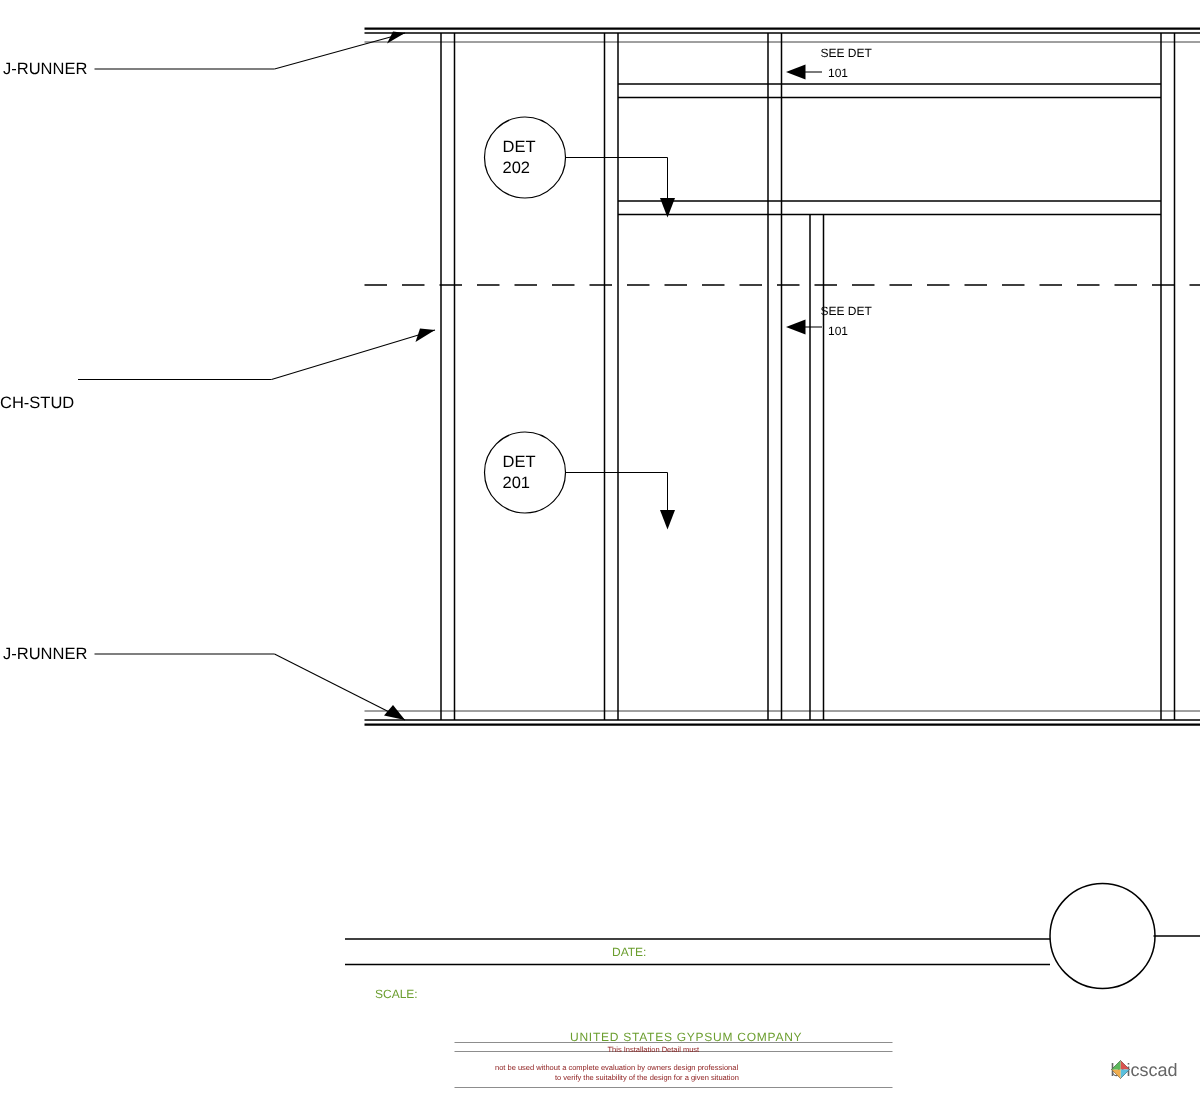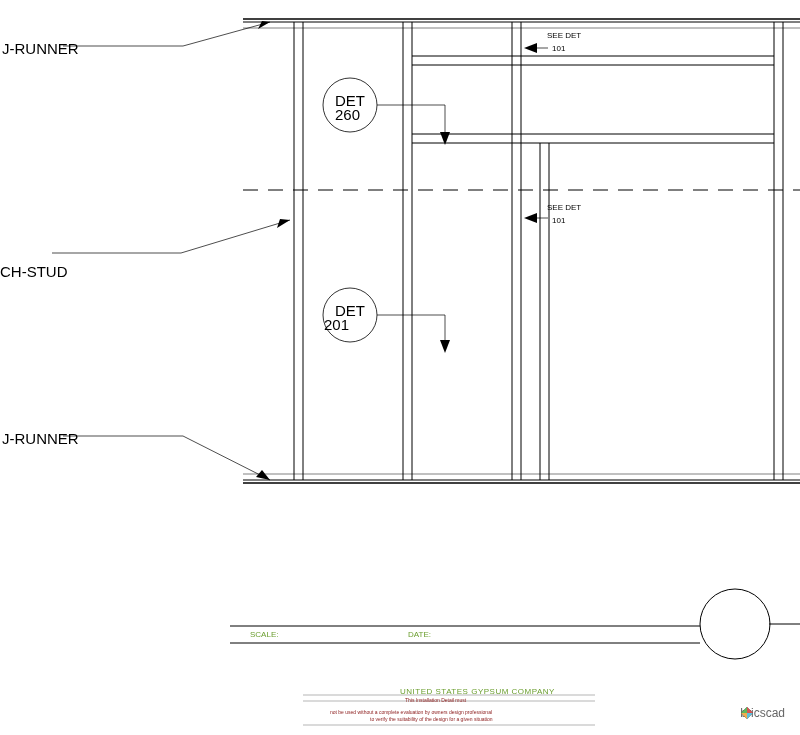--- a/index.html
+++ b/index.html
@@ -16,21 +16,21 @@
       width: 100%;
       height: 100%;
     }
     svg {
       position: absolute;
       top: 0;
       left: 0;
     }
     .label {
       position: absolute;
-      font-size: 15px;
+      font-size: 11px;
       white-space: nowrap;
     }
     .small-label {
       font-size: 8px;
     }
     .footer-text {
       position: absolute;
       font-size: 8px;
       color: #6b9e2f;
       text-align: center;
@@ -131,35 +131,35 @@
   <line x1="303" y1="695" x2="595" y2="695" stroke="black" stroke-width="0.3"></line>
   <line x1="303" y1="701" x2="595" y2="701" stroke="black" stroke-width="0.3"></line>
   <line x1="303" y1="725" x2="595" y2="725" stroke="black" stroke-width="0.3"></line>
 </svg>
 
 <div class="label" style="left:2px; top:40px;">J-RUNNER</div>
 <div class="label" style="left:0px; top:263px;">CH-STUD</div>
 <div class="label" style="left:2px; top:430px;">J-RUNNER</div>
 
 <div class="label" style="left:335px; top:92px;">DET</div>
-<div class="label" style="left:335px; top:106px;">260</div>
+<div class="label" style="left:335px; top:106px;">202</div>
 
 <div class="label" style="left:335px; top:302px;">DET</div>
-<div class="label" style="left:324px; top:316px;">201</div>
+<div class="label" style="left:335px; top:316px;">201</div>
 
 <div class="label small-label" style="left:547px; top:31px;">SEE DET</div>
 <div class="label small-label" style="left:552px; top:44px;">101</div>
 
 <div class="label small-label" style="left:547px; top:203px;">SEE DET</div>
 <div class="label small-label" style="left:552px; top:216px;">101</div>
 
-<div class="title-block-label" style="left:238px; top:630px;padding-left:12px;">SCALE:</div>
+<div class="title-block-label" style="left:238px; top:658px;padding-left:12px;">SCALE:</div>
 <div class="title-block-label" style="left:408px; top:630px;">DATE:</div>
 
-<div class="footer-text" style="left:380px; top:687px;margin-left:20px;">UNITED STATES GYPSUM COMPANY</div>
+<div class="footer-text" style="left:380px; top:687px;">UNITED STATES GYPSUM COMPANY</div>
 <div class="footer-small" style="left:405px; top:697px; color:#8b1a1a; font-size:5px;">This Installation Detail must</div>
 <div class="footer-small" style="left:330px; top:709px; color:#8b1a1a; font-size:5px;">not be used without a complete evaluation by owners design professional</div>
 <div class="footer-small" style="left:370px; top:716px; color:#8b1a1a; font-size:5px;">to verify the suitability of the design for a given situation</div>
 
 <div class="bricscad" style="right:15px; bottom:15px;">
   <svg width="14" height="14" viewBox="0 0 14 14" style="vertical-align:middle;">
     <polygon points="7,1 13,7 7,13 1,7" fill="none" stroke="#333" stroke-width="0.5"></polygon>
     <polygon points="7,1 13,7 7,7" fill="#d9534f"></polygon>
     <polygon points="7,7 13,7 7,13" fill="#5bc0de"></polygon>
     <polygon points="1,7 7,7 7,13" fill="#f0ad4e"></polygon>

